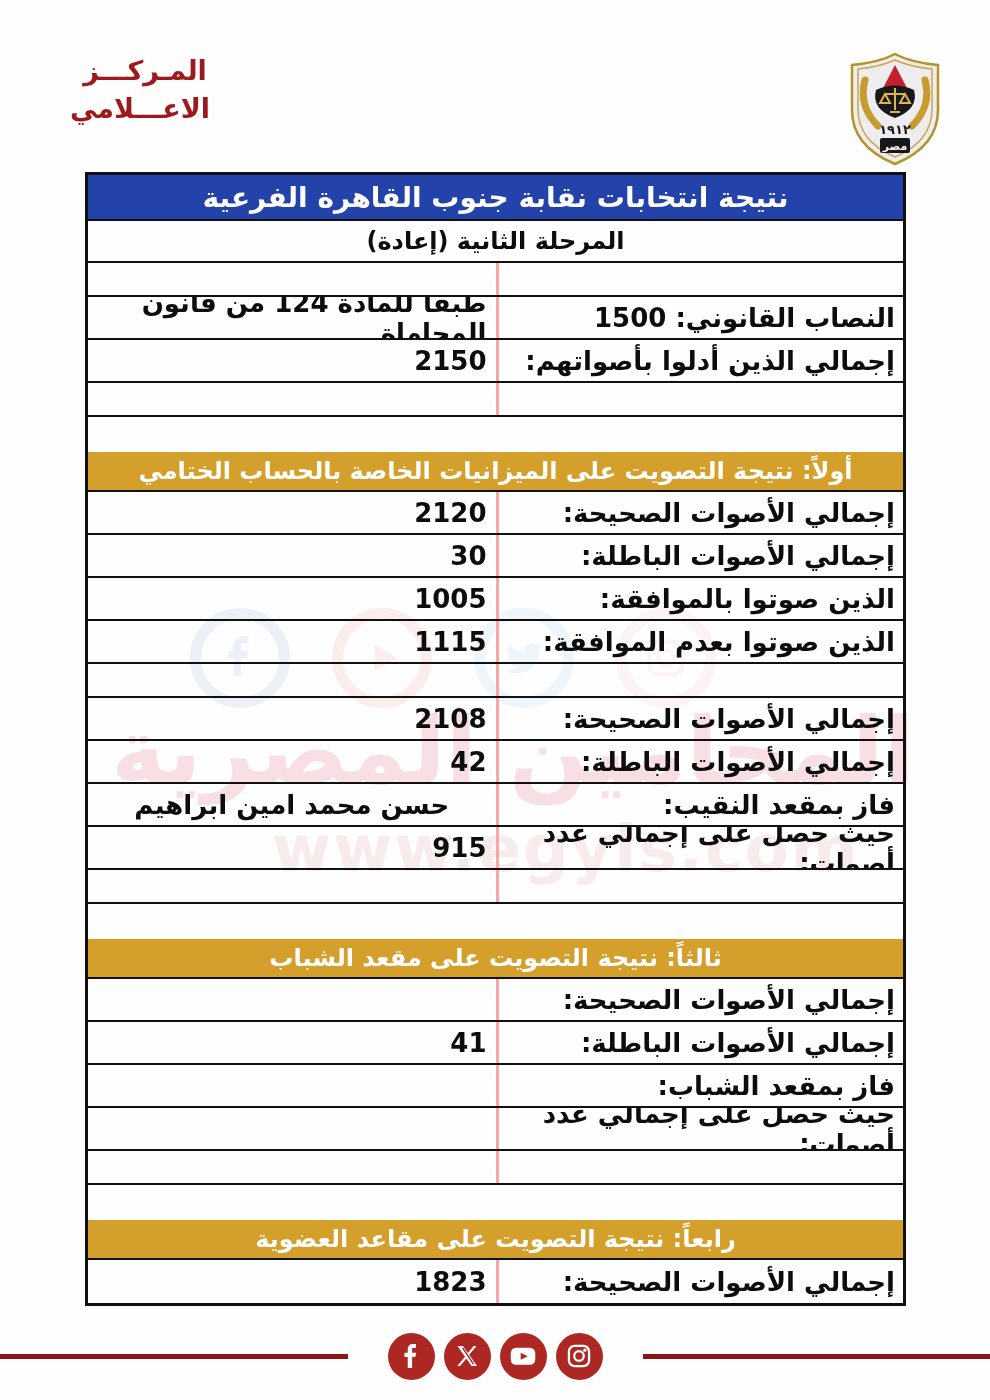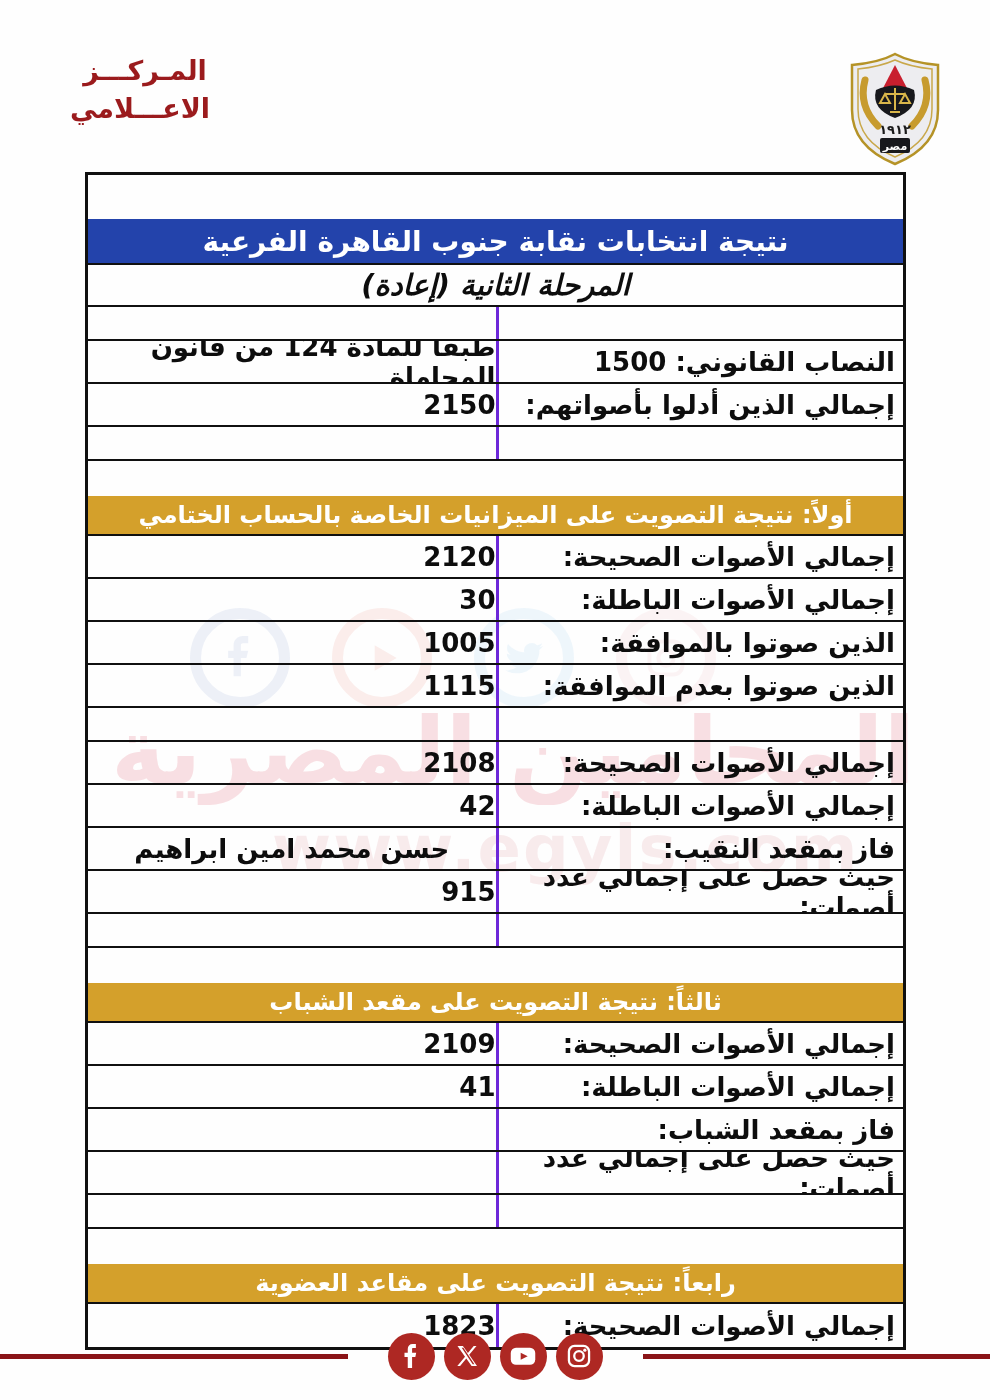--- a/index.html
+++ b/index.html
@@ -24,29 +24,29 @@
   .wm-arabic { top:698px; left:45px; width:870px; direction:rtl; white-space:nowrap; overflow:hidden;
                font-size:92px; font-weight:bold; color:#e2697a; opacity:0.20; letter-spacing:4px; }
   .wm-url { top:812px; left:272px; font-size:64px; font-weight:bold; color:#d9838d; opacity:0.15; letter-spacing:2px; }
 
   
   .results-table { position:absolute; top:172px; left:85px; width:821px; border:3px solid #101010;
                    direction:rtl; color:#0d0d0d; font-weight:bold; background:transparent; }
   .row { border-bottom:2px solid #101010; }
   .table-body .row:last-child { border-bottom:none; }
   .title-row { height:46px; background:#2343ab; color:#ffffff; font-size:28px;
-               display:flex; align-items:center; justify-content:center;margin-top:44px; }
-  .subtitle-row { height:42px; font-size:29px; display:flex; align-items:center; justify-content:center;font-style:italic; }
+               display:flex; align-items:center; justify-content:center; }
+  .subtitle-row { height:42px; font-size:24px; display:flex; align-items:center; justify-content:center; }
   .section-row { height:40px; background:#d4a02b; color:#ffffff; font-size:24px;
                  display:flex; align-items:center; justify-content:center; padding:0 10px;margin-top:35px; }
   .data-row { height:43px; display:grid; grid-template-columns:1fr 1fr; font-size:26px; }
   .spacer-row { height:34px; display:grid; grid-template-columns:1fr 1fr; }
   .cell { display:flex; align-items:center; overflow:hidden; }
-  .label-cell { border-left:3px solid #6d28d9; padding:0 8px; justify-content:flex-start; }
-  .value-cell { padding:0 0; justify-content:flex-start; }
+  .label-cell { border-left:3px solid #fca5a5; padding:0 8px; justify-content:flex-start; }
+  .value-cell { padding:0 9px; justify-content:flex-start; }
   .value-cell.center { justify-content:center; }
 
   
   .footer { position:absolute; top:1330px; left:0; width:990px; height:52px; display:flex; align-items:center; }
   .footer-line { flex:1; height:5px; background:#8a1417; }
   .footer-icons { display:flex; gap:9px; margin:0 40px; }
   .social-circle { width:47px; height:47px; border-radius:50%; background:#ae2823;
                    display:flex; align-items:center; justify-content:center; }
 </style>
 </head>
@@ -162,21 +162,20 @@
           <div class="cell label-cell">حيث حصل على إجمالي عدد أصوات:</div>
           <div class="cell value-cell">915</div>
         </div>
         <div class="row spacer-row">
           <div class="cell label-cell"></div>
           <div class="cell value-cell"></div>
         </div>
         <div class="row section-row">ثالثاً: نتيجة التصويت على مقعد الشباب</div>
         <div class="row data-row">
           <div class="cell label-cell">إجمالي الأصوات الصحيحة:</div>
-          <div class="cell value-cell">2109</div>
         </div>
         <div class="row data-row">
           <div class="cell label-cell">إجمالي الأصوات الباطلة:</div>
           <div class="cell value-cell">41</div>
         </div>
         <div class="row data-row">
           <div class="cell label-cell">فاز بمقعد الشباب:</div>
         </div>
         <div class="row data-row">
           <div class="cell label-cell">حيث حصل على إجمالي عدد أصوات:</div>

